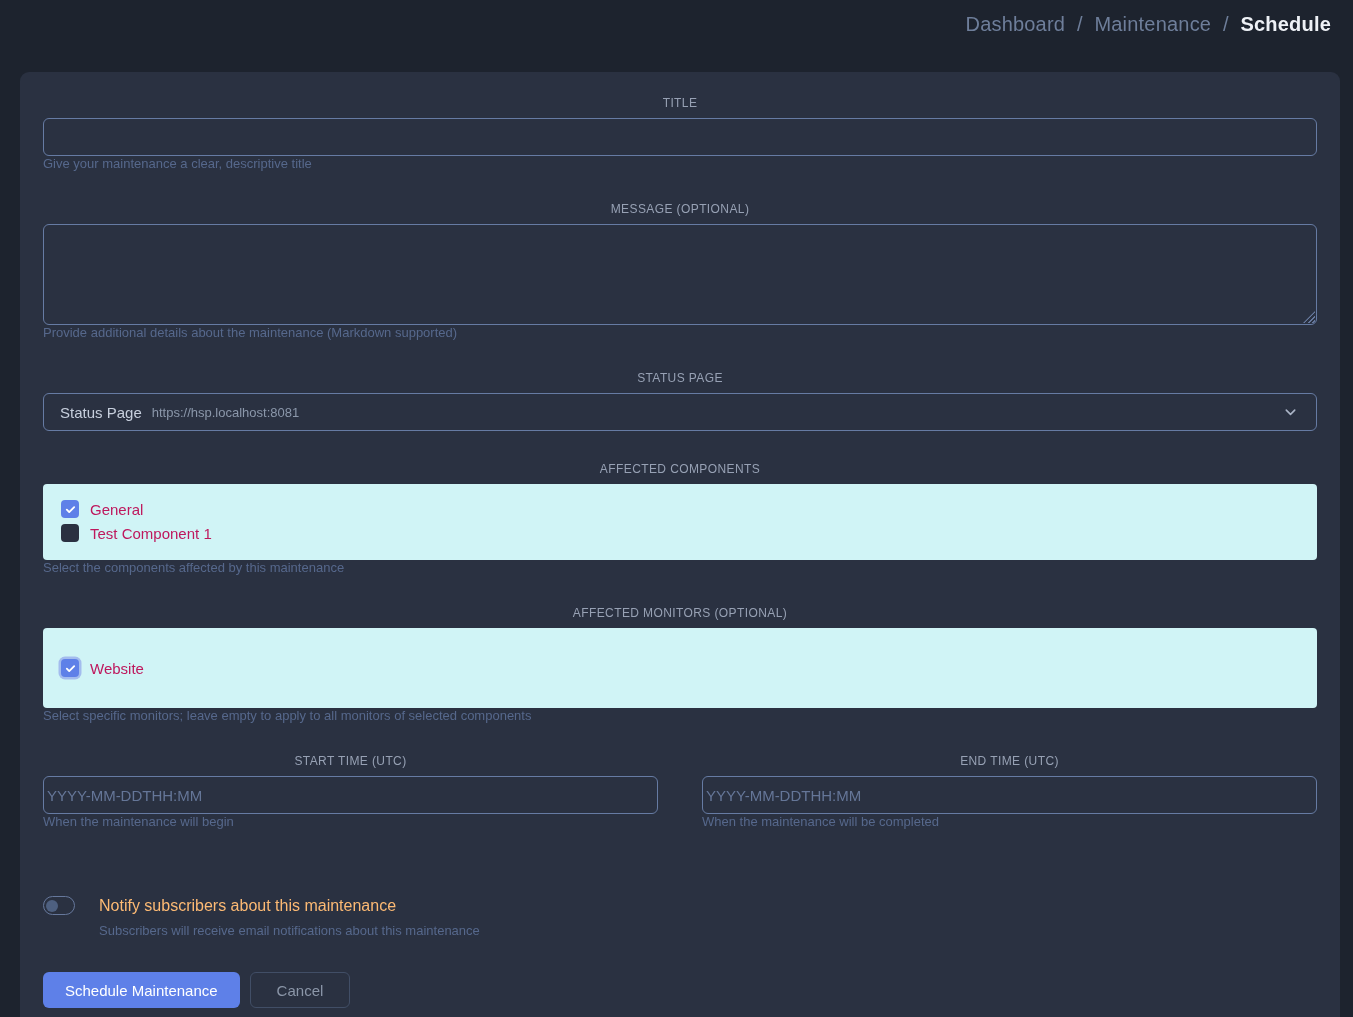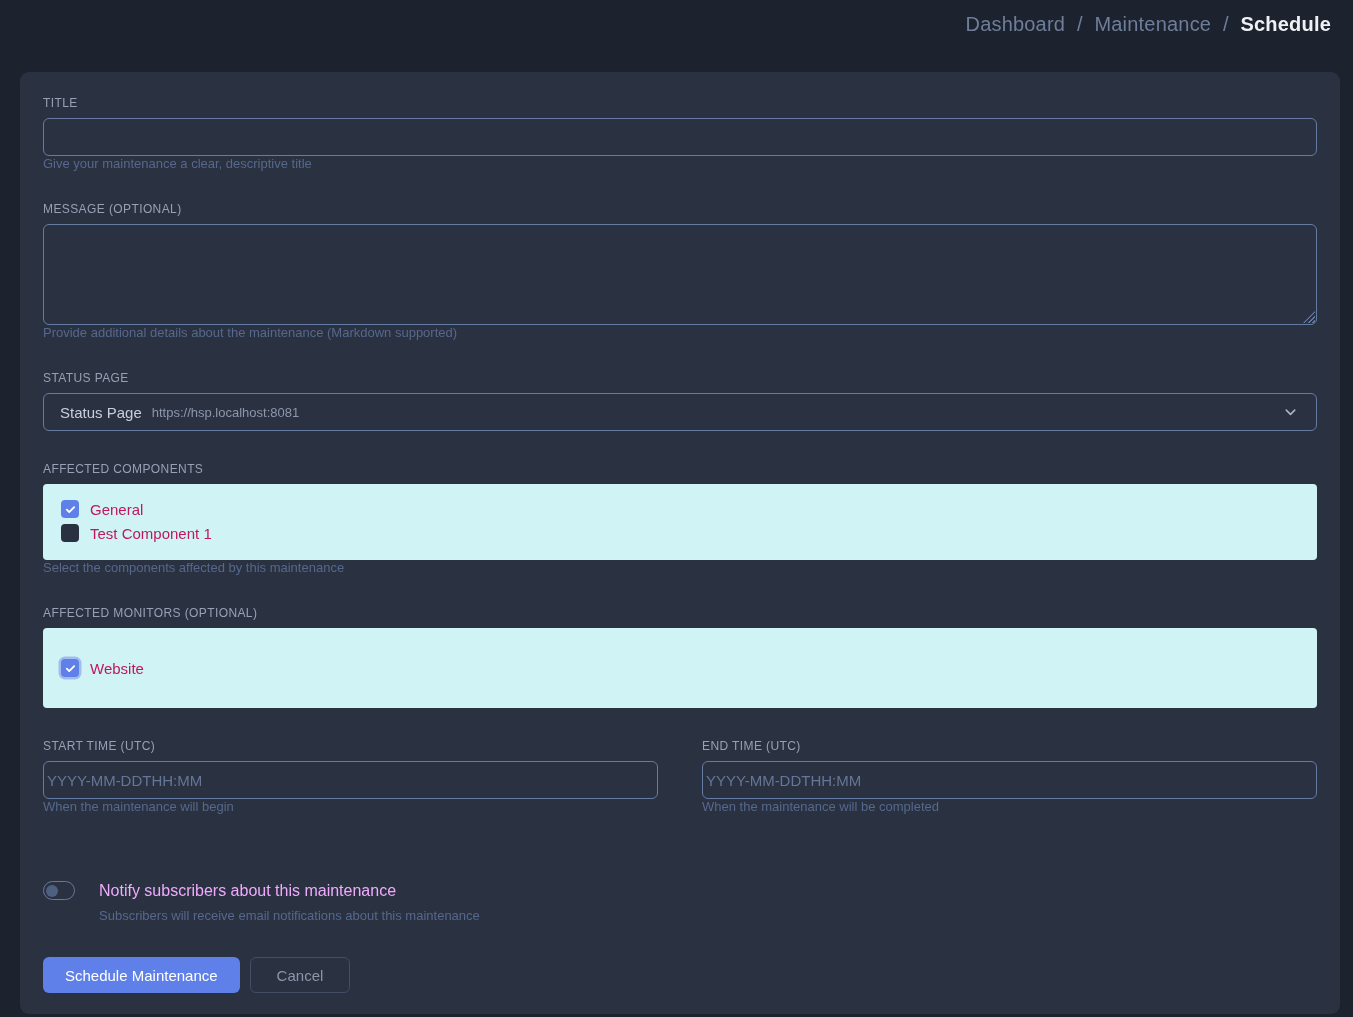--- a/index.html
+++ b/index.html
@@ -25,20 +25,21 @@
     padding: 24px 23px 21px 23px;
   }
 
   .group { margin-bottom: 31px; }
   .field-label {
     display: block;
     font-size: 12px;
     color: #97a1b4;
     letter-spacing: .4px;
     margin-bottom: 8px;
+    text-align: center;
   }
   .helper {
     font-size: 13px;
     color: #56688c;
   }
 
   .text-input, .textarea, .select-box {
     width: 100%;
     background: transparent;
     border: 1px solid #667ba3;
@@ -114,21 +115,21 @@
     position: relative;
     cursor: pointer;
     flex: 0 0 32px;
   }
   .toggle .knob {
     position: absolute; left: 2px; top: 50%; transform: translateY(-50%);
     width: 12px; height: 12px; border-radius: 50%;
     background: #4e6080;
     transition: left .1s;
   }
-  .toggle-label { margin-left: 24px; font-size: 16px; color: #f0abfc; cursor: pointer; }
+  .toggle-label { margin-left: 24px; font-size: 16px; color: #fdba74; cursor: pointer; }
   .toggle-helper { margin-left: 56px; margin-top: 8px; font-size: 13px; color: #56688c; }
 
   
   .actions { display: flex; gap: 10px; margin-top: 34px; }
   .btn {
     height: 36px;
     border-radius: 6px;
     font-size: 15px;
     font-family: "Liberation Sans", "DejaVu Sans", sans-serif;
     cursor: pointer;
@@ -215,20 +216,21 @@
     <div class="listbox single">
       <div class="lb-option">
         <span class="checkbox focused checked">
           <svg class="tick" width="11" height="11" viewBox="0 0 12 12" fill="none">
             <path d="M2 6.2l2.6 2.6L10 3.4" stroke="#ffffff" stroke-width="2" stroke-linecap="round" stroke-linejoin="round"></path>
           </svg>
         </span>
         <span class="lb-label">Website</span>
       </div>
     </div>
+    <div class="helper">Select specific monitors; leave empty to apply to all monitors of selected components</div>
   </div>
 
   <div class="time-grid">
     <div class="group">
       <label class="field-label">START TIME (UTC)</label>
       <input class="text-input" type="text" placeholder="YYYY-MM-DDTHH:MM" style="">
       <div class="helper">When the maintenance will begin</div>
     </div>
     <div class="group">
       <label class="field-label">END TIME (UTC)</label>

